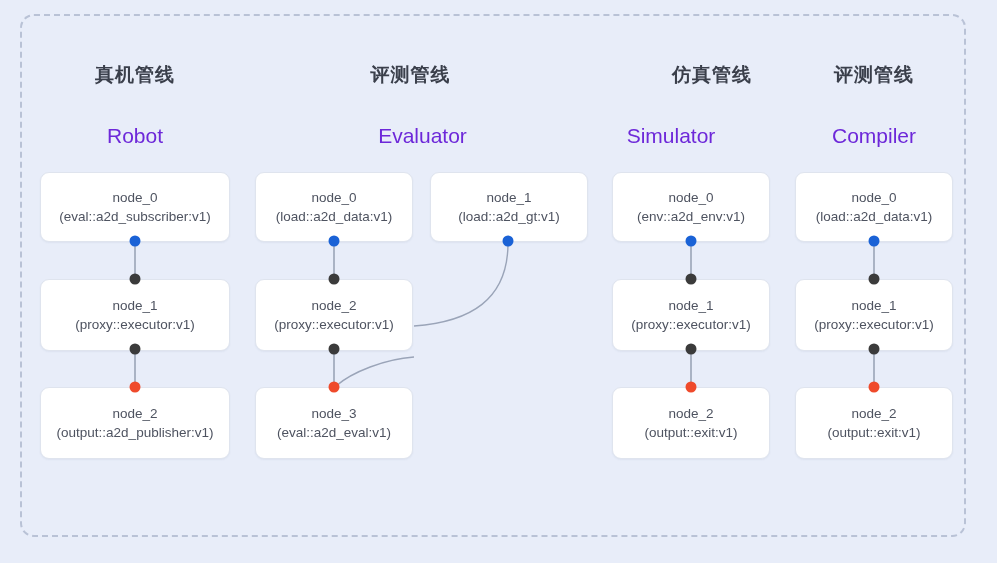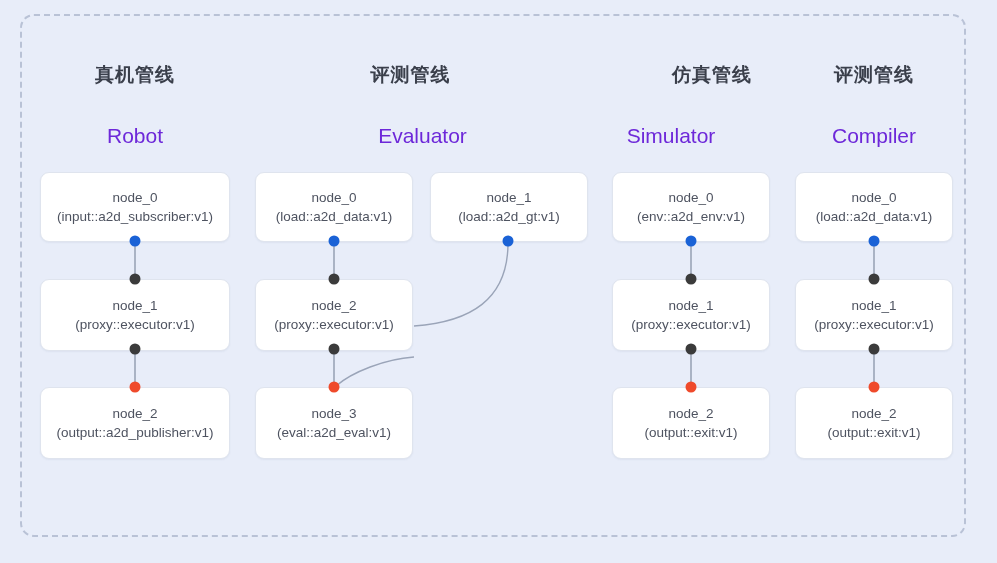--- a/index.html
+++ b/index.html
@@ -115,21 +115,21 @@
   <svg id="edges-svg">
     <path class="edge-curve" d="M 508 243 C 508 300 470 322 414 326"></path>
     <path class="edge-curve" d="M 414 357 C 385 359 352 372 336 386"></path>
   </svg>
 
   <div class="col-title" style="left:40px; top:62px; width:190px;">真机管线</div>
   <div class="col-subtitle" style="left:40px; top:124px; width:190px;">Robot</div>
 
   <div class="node" style="left:40px; top:172px; width:190px; height:70px;">
     <div class="node-title">node_0</div>
-    <div class="node-sub">(input::a2d_subscriber:v1)</div>
+    <div class="node-sub">(eval::a2d_subscriber:v1)</div>
   </div>
   <div class="link" style="left:135px; top:241px; height:38px;"></div>
   <div class="port port-blue" style="left:135px; top:241px;"></div>
   <div class="port port-black" style="left:135px; top:279px;"></div>
 
   <div class="node" style="left:40px; top:279px; width:190px; height:72px;">
     <div class="node-title">node_1</div>
     <div class="node-sub">(proxy::executor:v1)</div>
   </div>
   <div class="link" style="left:135px; top:349px; height:38px;"></div>

